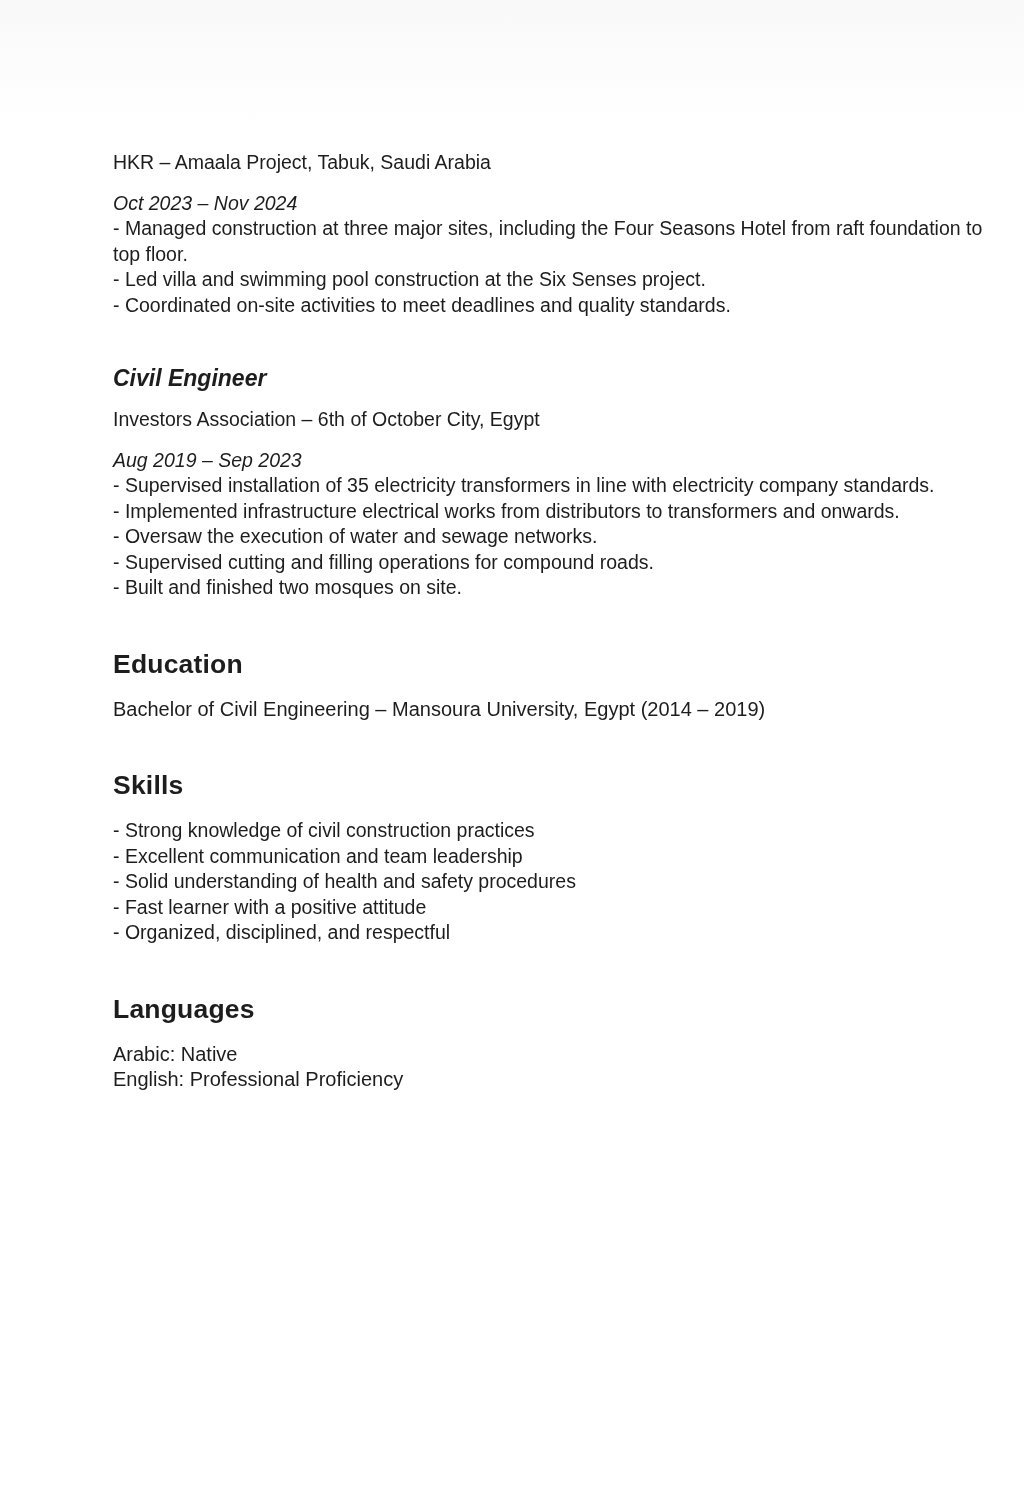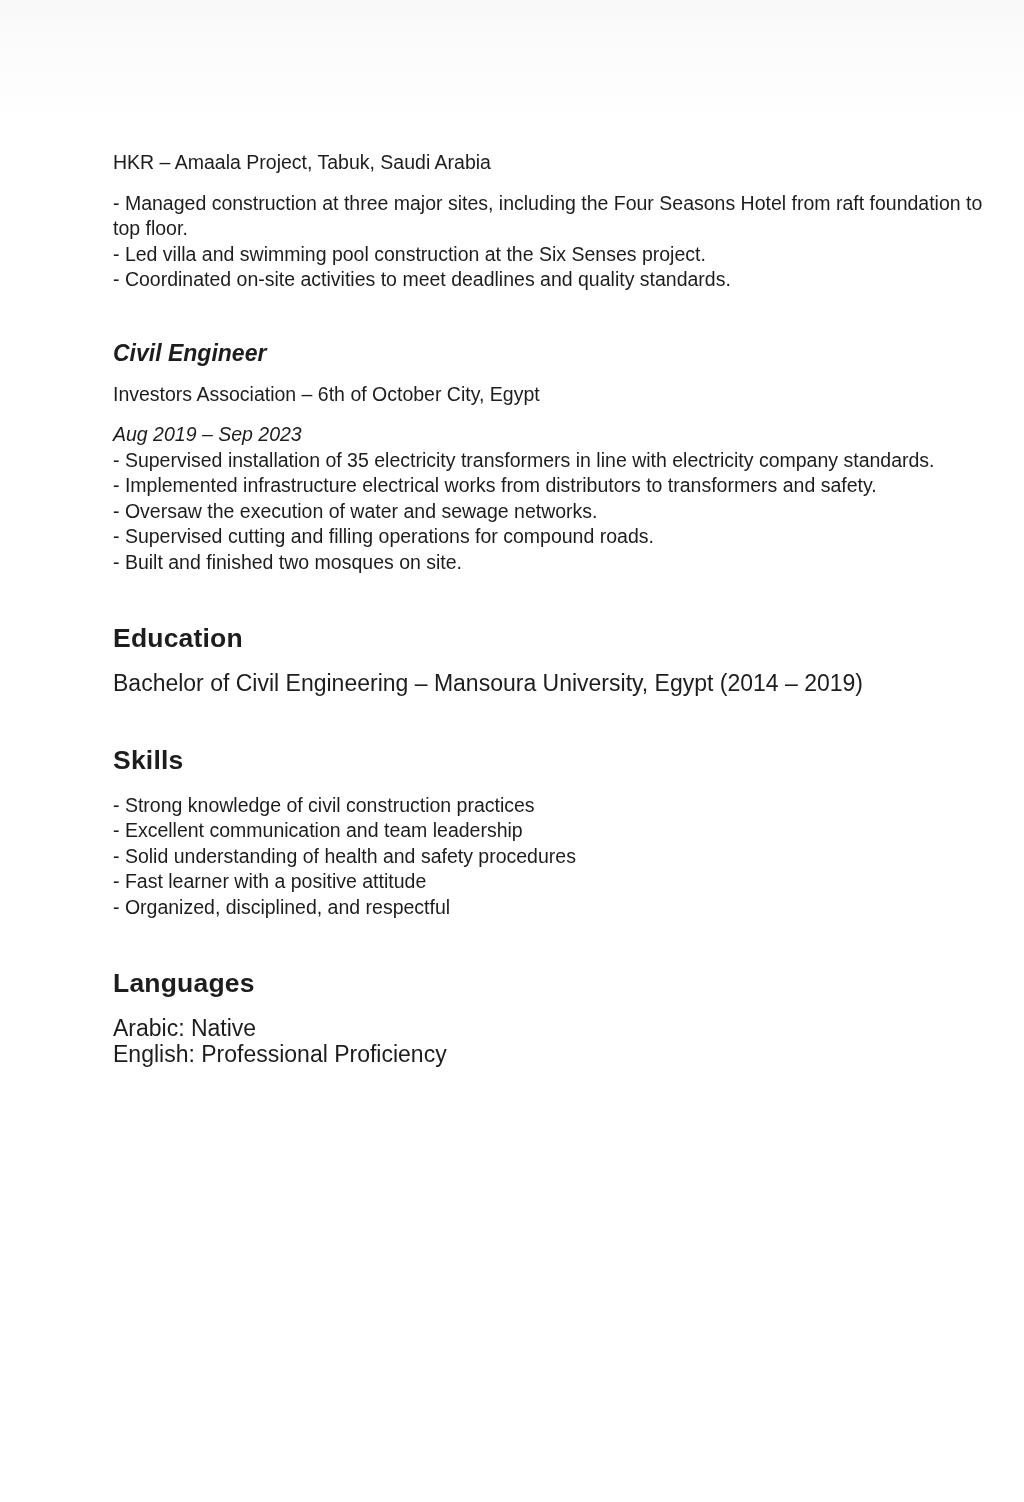--- a/index.html
+++ b/index.html
@@ -51,48 +51,49 @@
   }
   .section-heading {
     font-size: 26.5px;
     font-weight: bold;
     line-height: 32px;
     margin-top: 47px;
     margin-bottom: 17px;
     letter-spacing: 0.2px;
   }
   .lang-lines p, .edu-lines p {
-    font-size: 23px;
+    font-size: 20px;
     line-height: 25.5px;
   }
 </style>
 </head>
 <body>
 
 <div class="scan-artifact"></div>
 
 <div class="page">
   <div class="text-col">
 
     <section>
       <p class="company-line">HKR – Amaala Project, Tabuk, Saudi Arabia</p>
+      <p class="dates">Oct 2023 – Nov 2024</p>
       <div class="bullets">
           <p>- Managed construction at three major sites, including the Four Seasons Hotel from raft foundation to top floor.</p>
           <p>- Led villa and swimming pool construction at the Six Senses project.</p>
           <p>- Coordinated on-site activities to meet deadlines and quality standards.</p>
         </div>
     </section>
 
     <section>
       <h3 class="job-title">Civil Engineer</h3>
       <p class="company-line">Investors Association – 6th of October City, Egypt</p>
       <p class="dates">Aug 2019 – Sep 2023</p>
       <div class="bullets">
           <p>- Supervised installation of 35 electricity transformers in line with electricity company standards.</p>
-          <p>- Implemented infrastructure electrical works from distributors to transformers and safety.</p>
+          <p>- Implemented infrastructure electrical works from distributors to transformers and onwards.</p>
           <p>- Oversaw the execution of water and sewage networks.</p>
           <p>- Supervised cutting and filling operations for compound roads.</p>
           <p>- Built and finished two mosques on site.</p>
         </div>
     </section>
 
     <section>
       <h2 class="section-heading">Education</h2>
       <div class="edu-lines">
           <p>Bachelor of Civil Engineering – Mansoura University, Egypt (2014 – 2019)</p>

